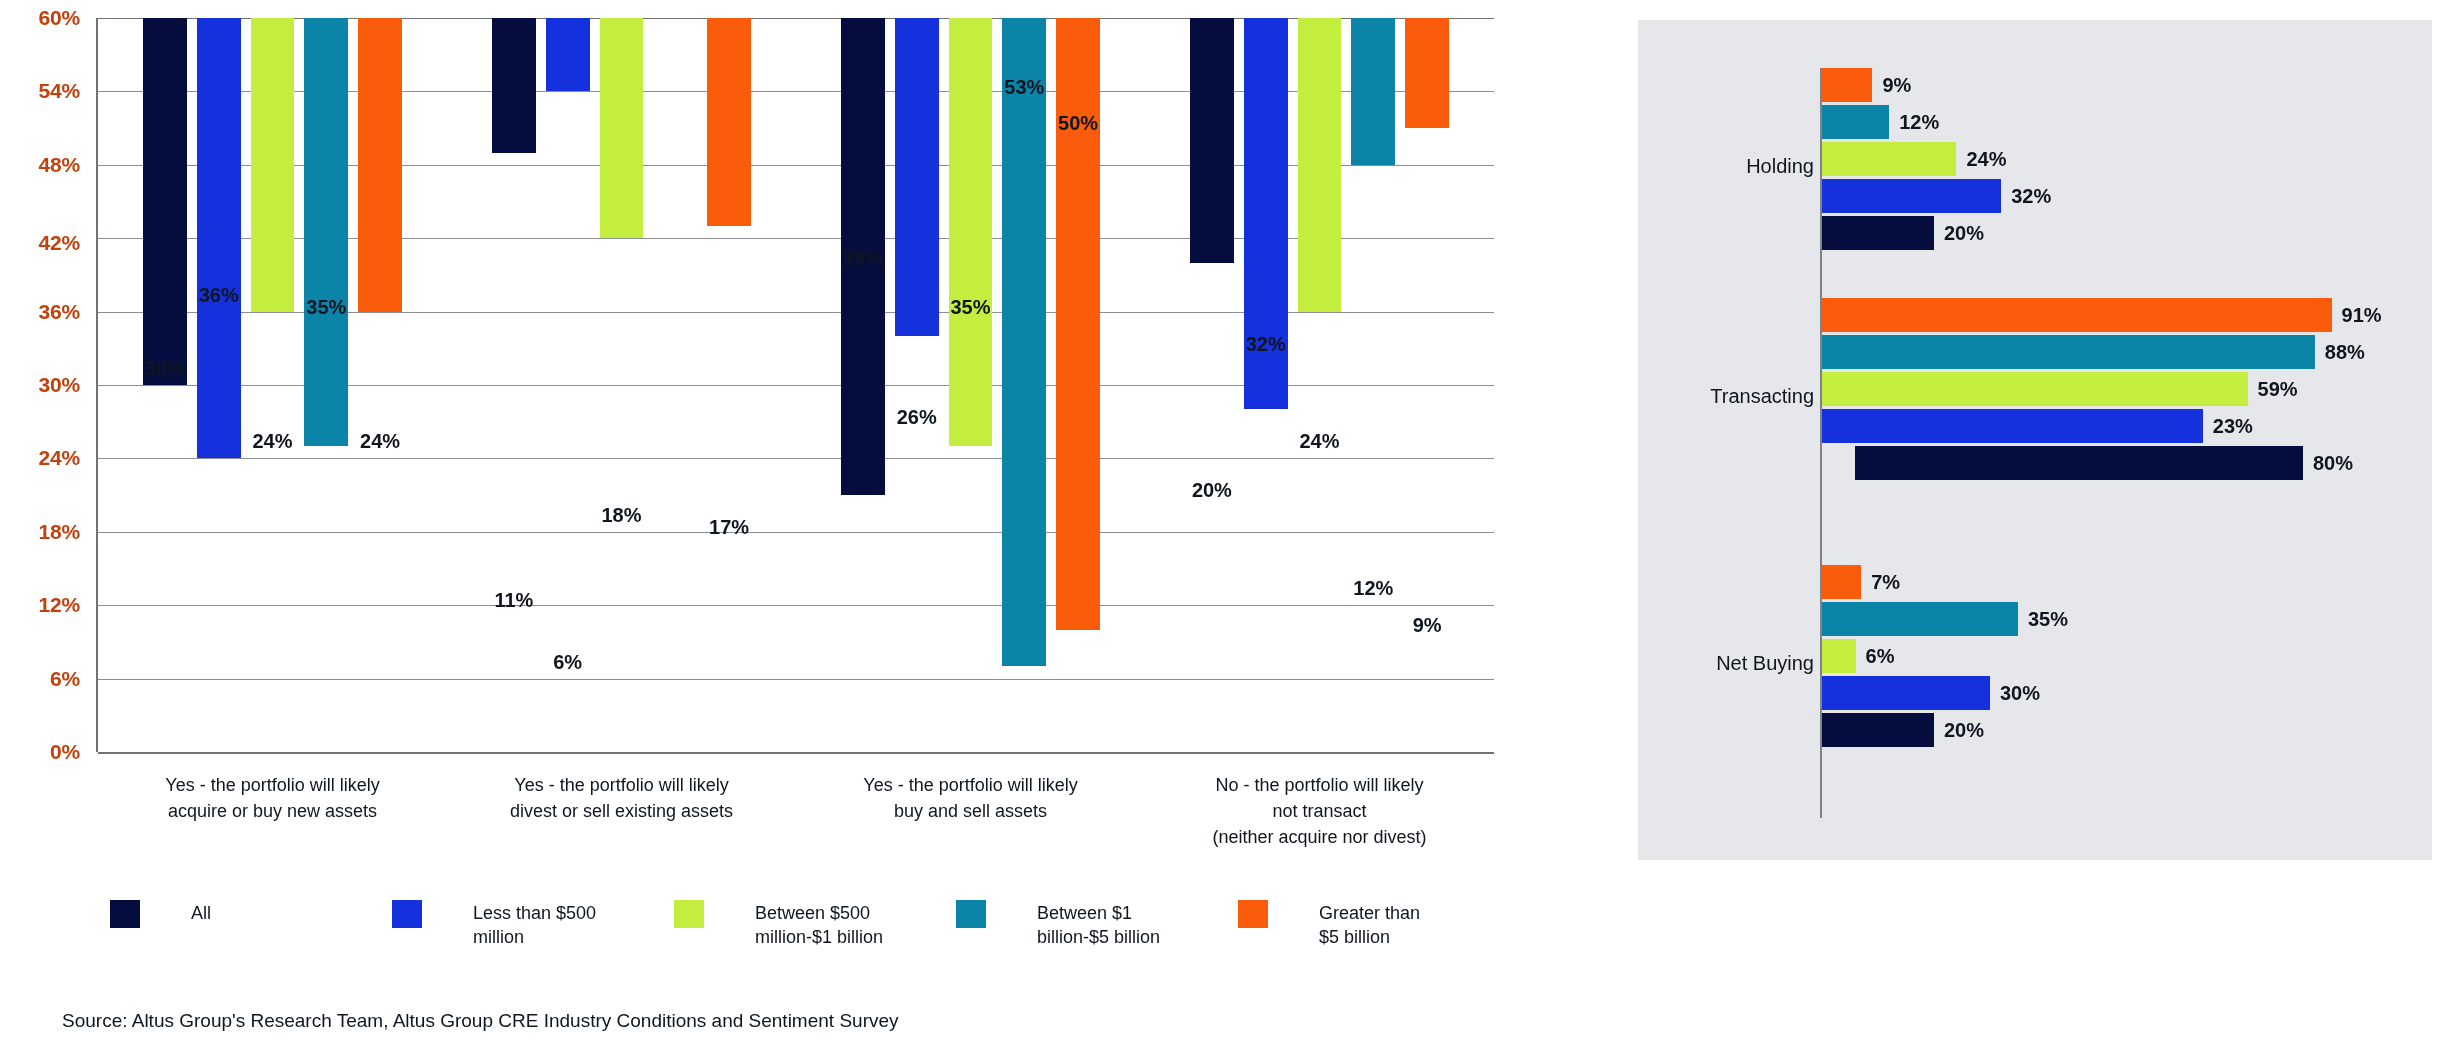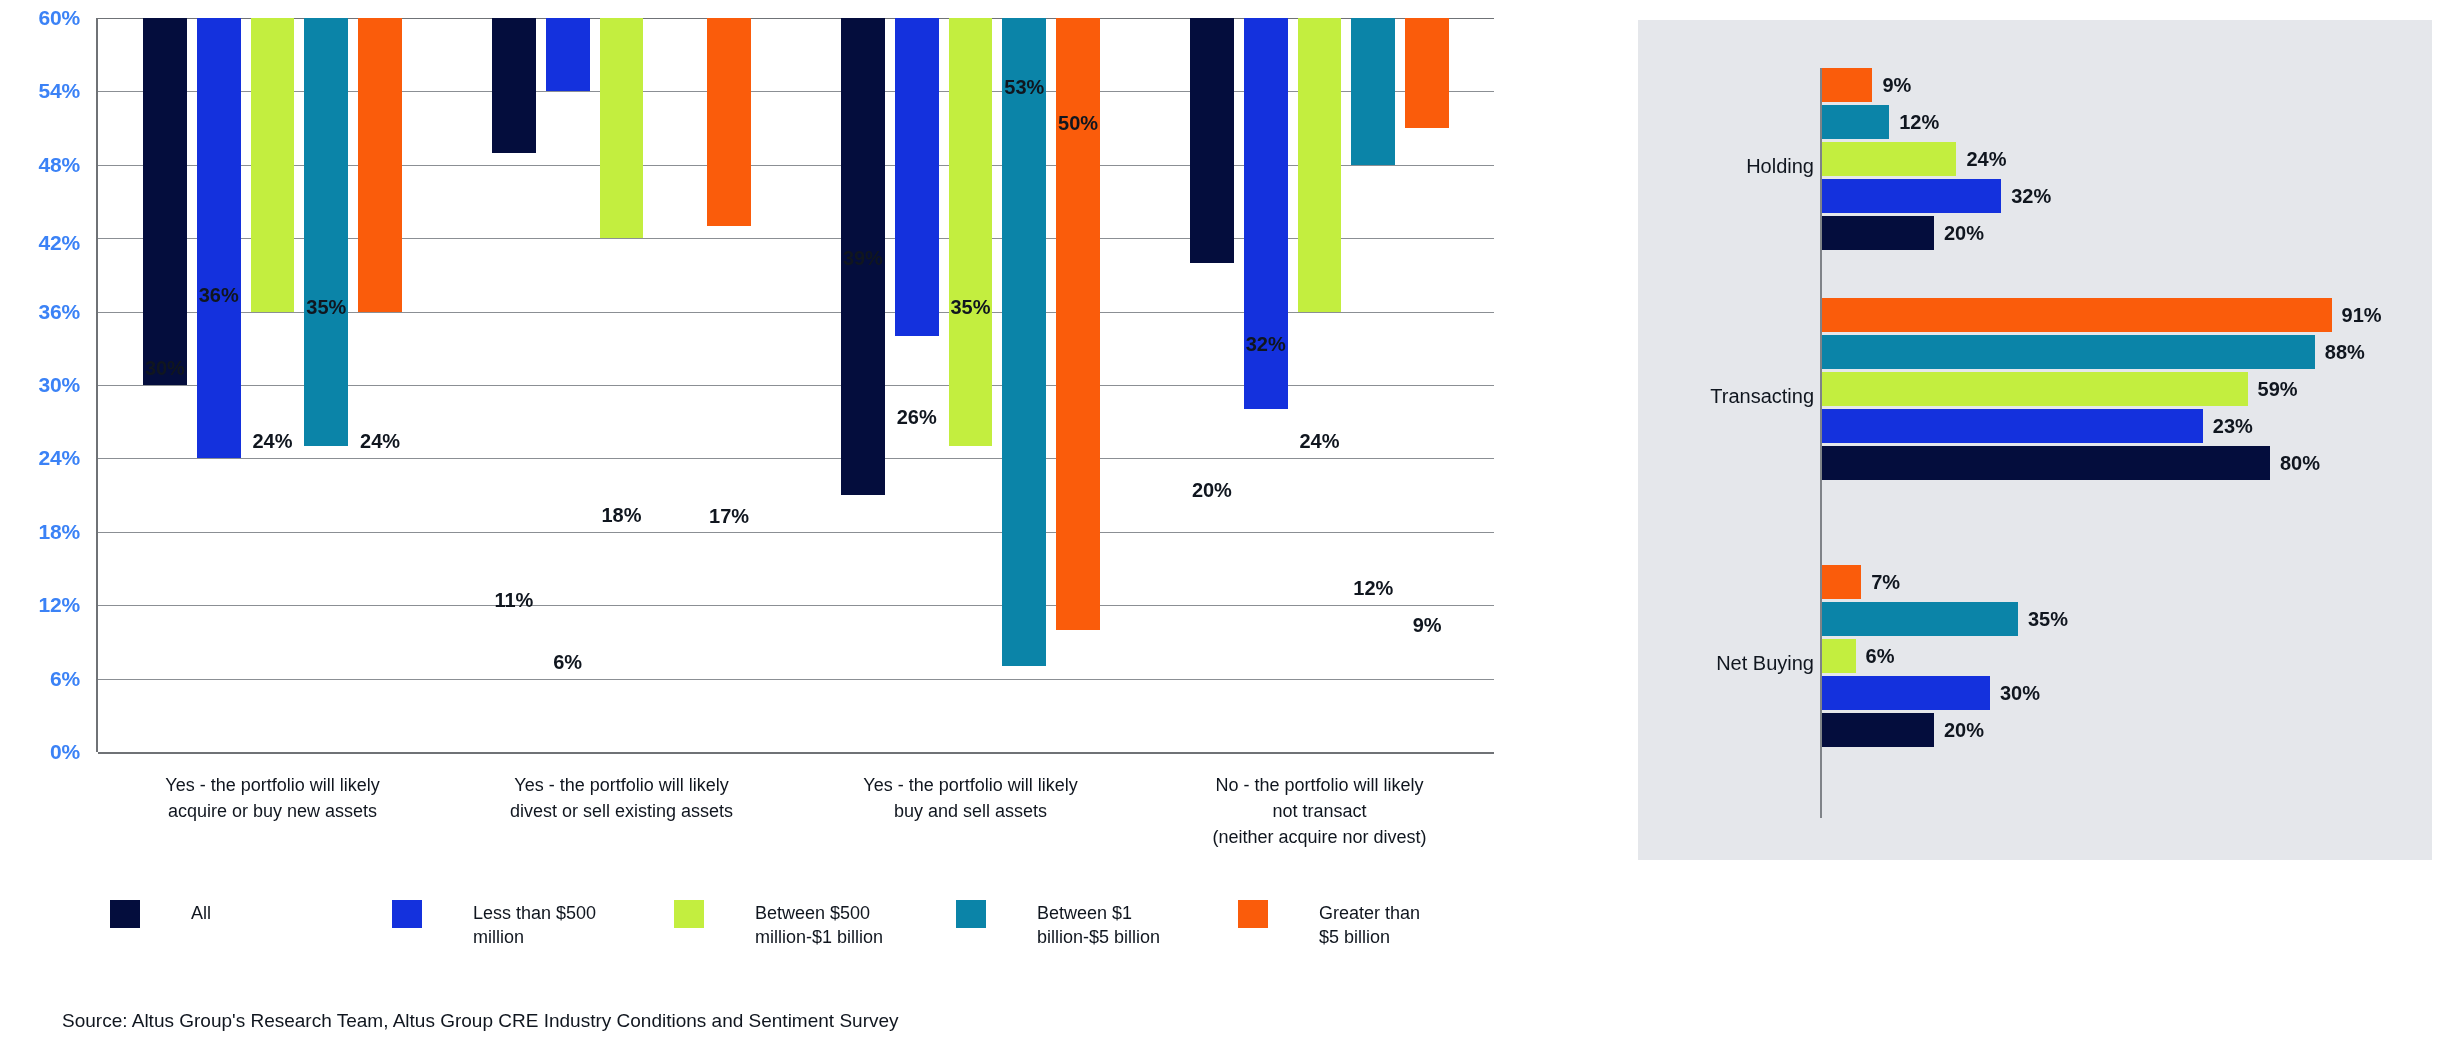--- a/index.html
+++ b/index.html
@@ -31,21 +31,21 @@
     width: 90px; height: 760px;
   }
   .y-tick {
     position: absolute;
     right: 10px;
     transform: translateY(-50%);
     font-size: 21px;
     font-weight: 700;
     letter-spacing: -0.2px;
     white-space: nowrap;
-    color: #3b82f6;
+    color: #c2410c;
   }
 
   
   #plot {
     position: absolute;
     left: 96px; top: 18px;
     width: 1398px; height: 734px;
     border-left: 2px solid #6f7276;
   }
   .gridline {
@@ -273,21 +273,21 @@
               </div>
               <div class="bar-slot">
                 <div class="bar" style="height: 220.2px; background: rgb(195, 238, 63);"></div>
                 <div class="bar-label" style="bottom: 220.2px; margin-bottom: 5px;">18%</div>
               </div>
               <div class="bar-slot">
                 <div class="bar" style="height: 0px; background: rgb(11, 132, 168);"></div>
               </div>
               <div class="bar-slot">
                 <div class="bar" style="height: 207.967px; background: rgb(250, 92, 11);"></div>
-                <div class="bar-label" style="bottom: 207.967px; margin-bottom: 16px;">17%</div>
+                <div class="bar-label" style="bottom: 207.967px; margin-bottom: 5px;">17%</div>
               </div>
             </div>
             <div class="cat-label">Yes - the portfolio will likely
 divest or sell existing assets</div>
           </div>
           <div class="group">
             <div class="group-bars">
               <div class="bar-slot">
                 <div class="bar" style="height: 477.1px; background: rgb(4, 13, 61);"></div>
                 <div class="bar-label" style="bottom: 477.1px; margin-bottom: 5px;">39%</div>
@@ -413,21 +413,21 @@
                 <span class="h-val">88%</span>
               </div>
               <div class="h-row" style="height: 34px;">
                 <div class="h-bar" style="width: 425.6px; background: rgb(195, 238, 63);"></div>
                 <span class="h-val">59%</span>
               </div>
               <div class="h-row" style="height: 34px;">
                 <div class="h-bar" style="width: 380.8px; background: rgb(20, 49, 221);"></div>
                 <span class="h-val">23%</span>
               </div>
-              <div class="h-row" style="height: 34px;">
+              <div class="h-row" style="height: 34px; padding-left: 33px;">
                 <div class="h-bar" style="width: 448px; background: rgb(4, 13, 61);"></div>
                 <span class="h-val">80%</span>
               </div>
             </div>
           </div>
           <div class="h-group" style="top: 545px; height: 195px;">
             <div class="h-group-label">Net Buying</div>
             <div class="h-rows">
               <div class="h-row" style="height: 34px;">
                 <div class="h-bar" style="width: 39.2px; background: rgb(250, 92, 11);"></div>

